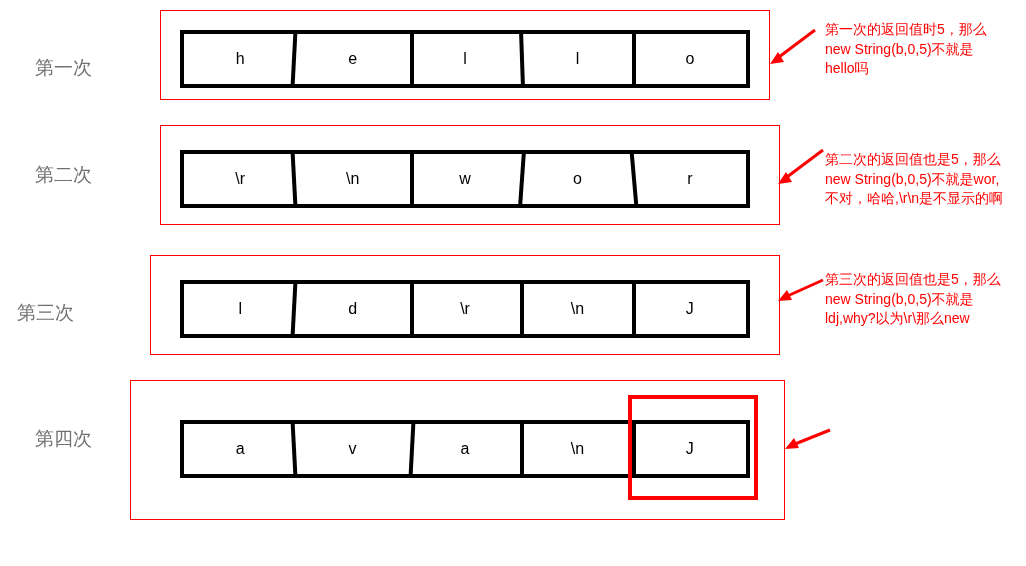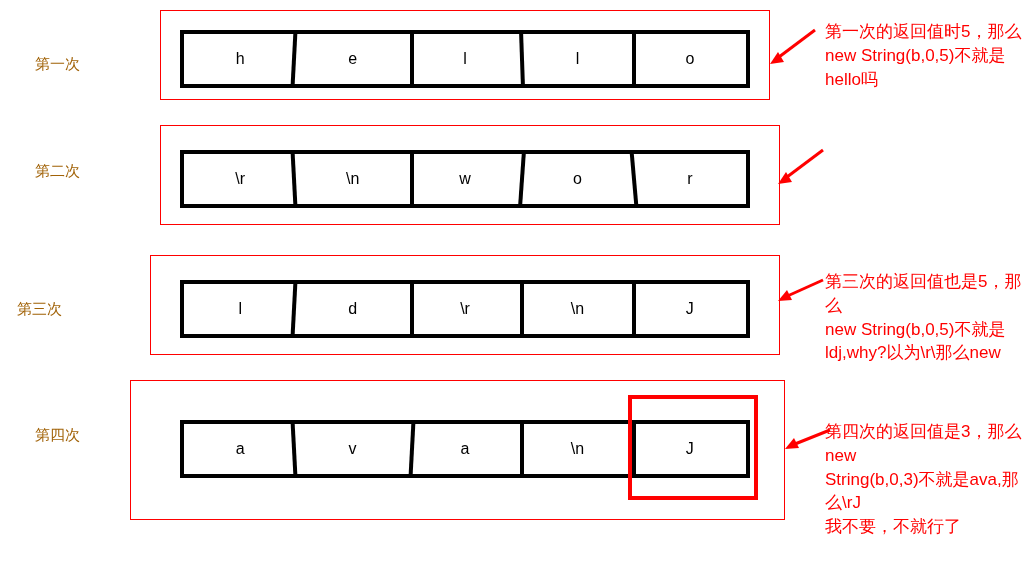--- a/index.html
+++ b/index.html
@@ -1,22 +1,22 @@
 <!DOCTYPE html>
 <html><head>
 <meta charset="utf-8">
 <style>
 html,body{margin:0;padding:0;font-family:Arial,"Microsoft YaHei",sans-serif;font-size:14px;background:#fff}
 .canvas{position:relative;width:1026px;height:566px}
-.label{position:absolute;font-size:15px;color:#a16207}
+.label{position:absolute;font-size:19px;color:#737373}
 .rowbox{position:absolute;border:1px solid #ff0000;box-sizing:border-box}
 .cells{position:absolute;border:4px solid #000;box-sizing:border-box;display:flex}
 .cell{flex:1;position:relative;display:flex;align-items:center;justify-content:center;font-size:16px;color:#000}
 .div{position:absolute;top:-4px;bottom:-4px;width:4px;background:#000}
-.ann{position:absolute;color:#ff0000;font-size:17px;line-height:1.4;white-space:pre-line}
+.ann{position:absolute;color:#ff0000;font-size:14px;line-height:1.4;white-space:pre-line}
 .highlight{position:absolute;border:4px solid #ff0000;box-sizing:border-box}
 svg.ar{position:absolute;overflow:visible}
 </style>
 </head>
 <body>
 
 <div class="canvas">
 
   <div class="label" style="left:35px;top:55px">第一次</div>
   <div class="rowbox" style="left:160px;top:10px;width:610px;height:90px"></div>
@@ -69,20 +69,23 @@
       </div>
     <div class="div" style="left:448px;transform:skewX(5deg)"></div>
     <div class="cell">
         <span>r</span>
       </div>
   </div>
   <svg class="ar" style="left:778px;top:150px" width="50" height="40">
       <line x1="45" y1="0" x2="5" y2="30" stroke="#ff0000" stroke-width="3"></line>
       <polygon points="0,34 14,32 8,22" fill="#ff0000"></polygon>
     </svg>
+  <div class="ann" style="left:825px;top:150px">第二次的返回值也是5，那么
+new String(b,0,5)不就是wor,
+不对，哈哈,\r\n是不显示的啊</div>
 
   <div class="label" style="left:17px;top:300px">第三次</div>
   <div class="rowbox" style="left:150px;top:255px;width:630px;height:100px"></div>
   <div class="cells" style="left:180px;top:280px;width:570px;height:58px">
     <div class="cell">
         <span>l</span>
       </div>
     <div class="div" style="left:108px;transform:skewX(-3deg)"></div>
     <div class="cell">
         <span>d</span>
@@ -129,17 +132,14 @@
     <div class="div" style="left:448px"></div>
     <div class="cell">
         <span>J</span>
       </div>
   </div>
   <div class="highlight" style="left:628px;top:395px;width:130px;height:105px"></div>
   <svg class="ar" style="left:785px;top:428px" width="50" height="30">
       <line x1="45" y1="2" x2="5" y2="18" stroke="#ff0000" stroke-width="3"></line>
       <polygon points="0,21 14,20 9,10" fill="#ff0000"></polygon>
     </svg>
-  <div class="ann" style="left:825px;top:420px">第四次的返回值是3，那么new
-String(b,0,3)不就是ava,那么\rJ
-我不要，不就行了</div>
 
 </div>
 
 </body></html>

